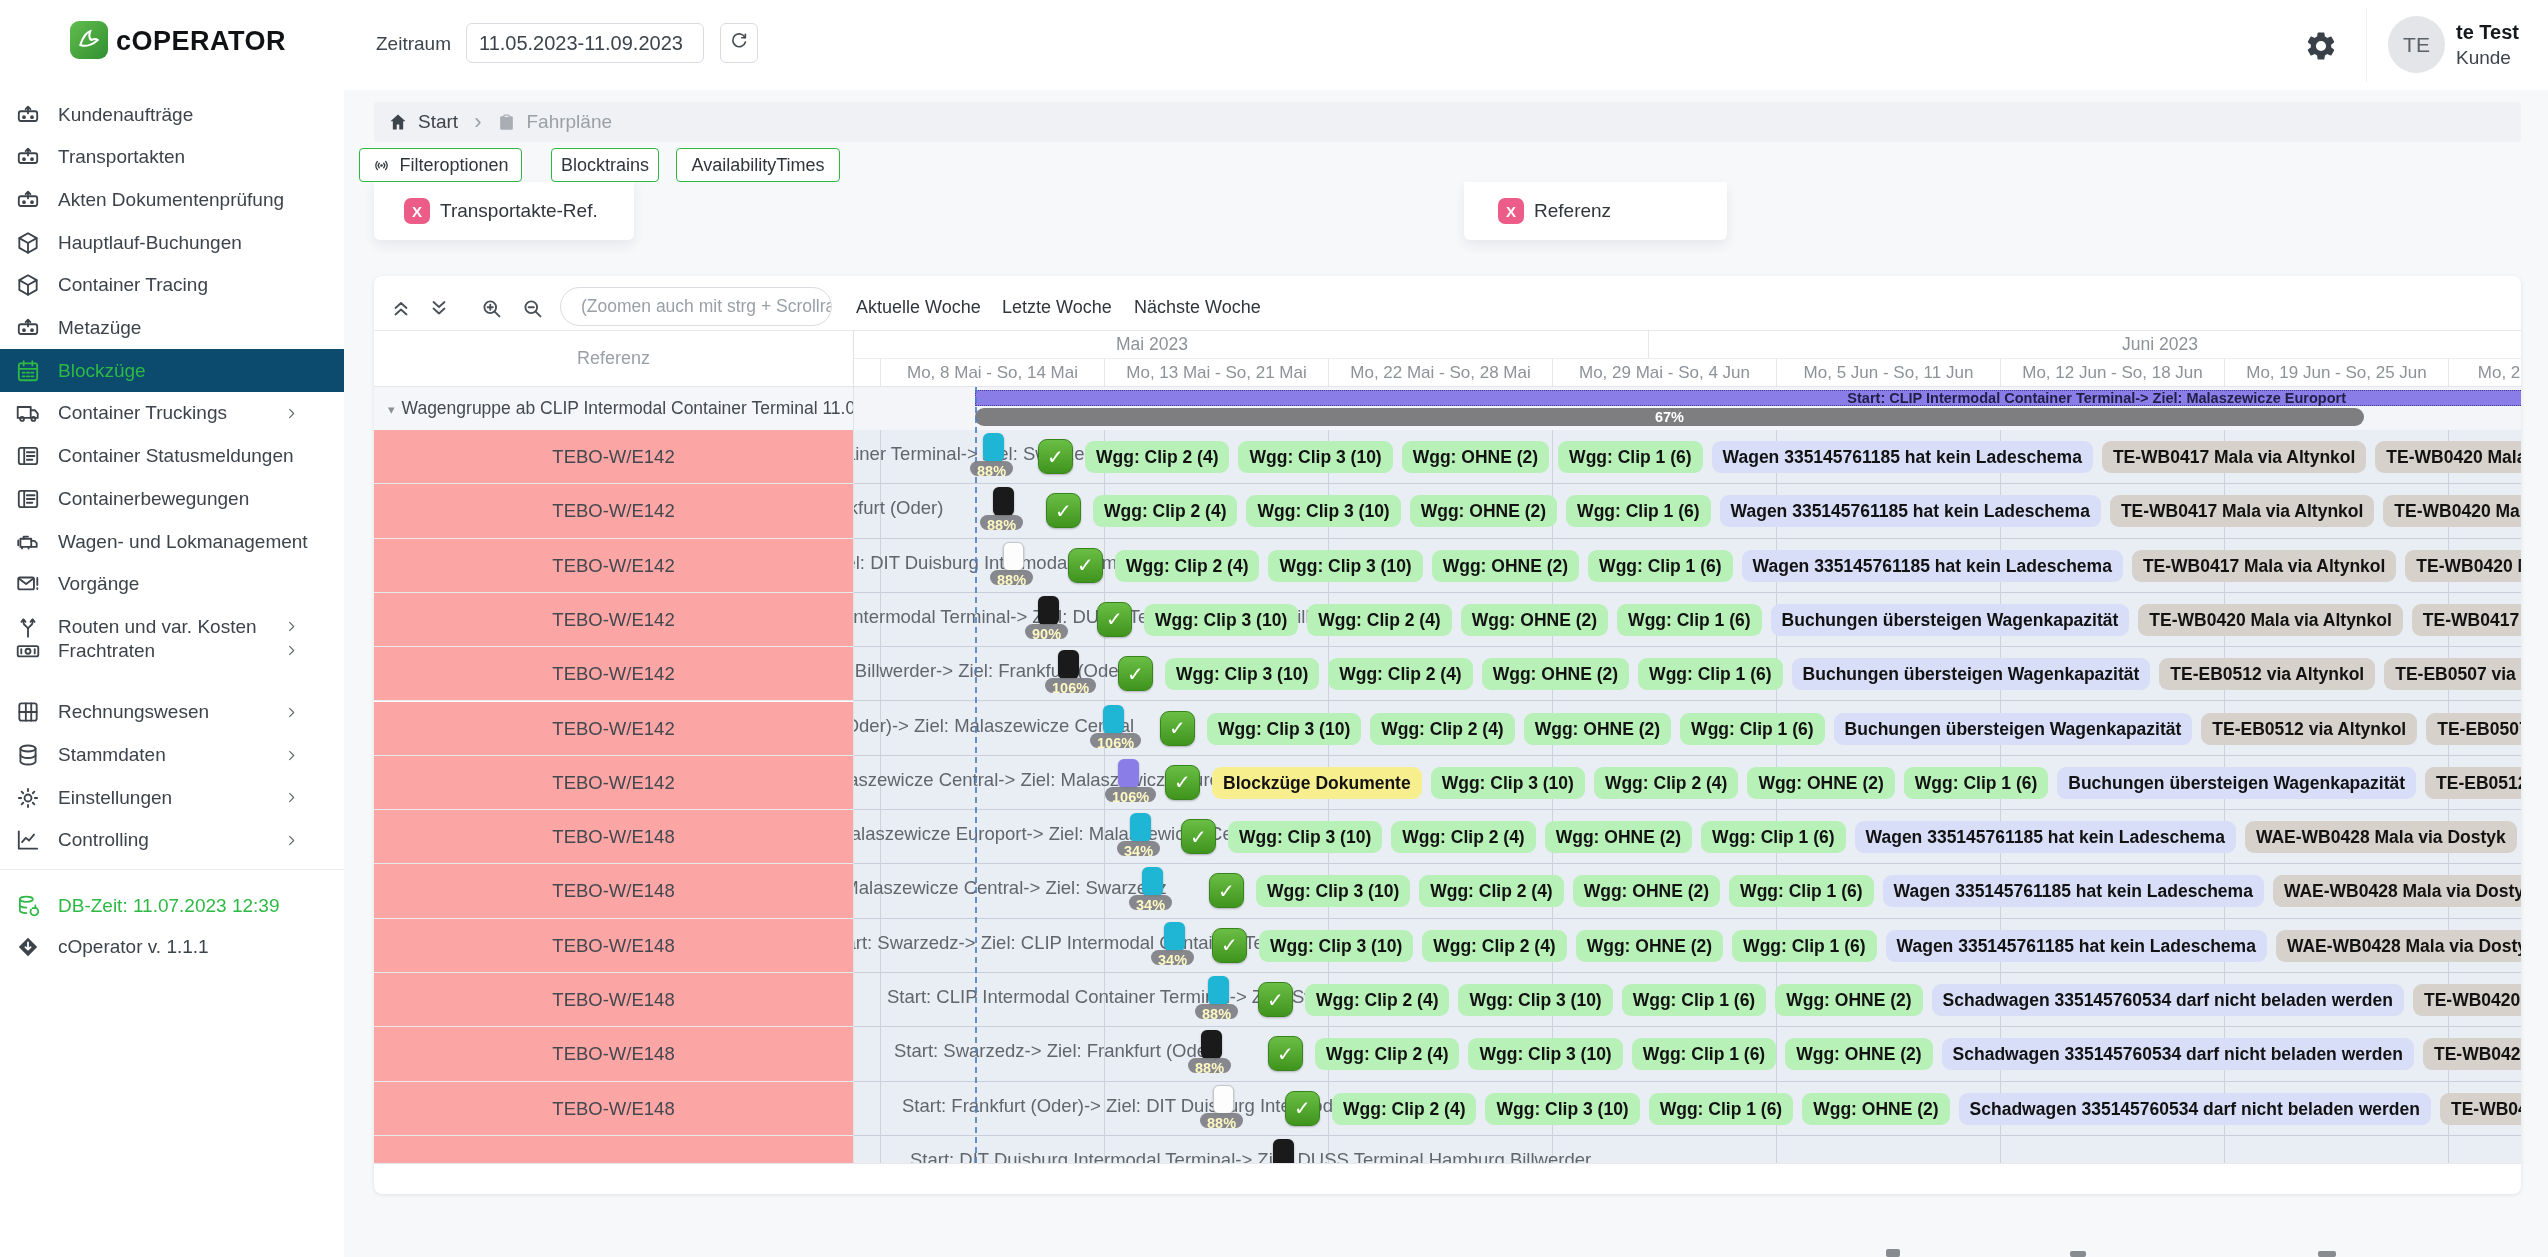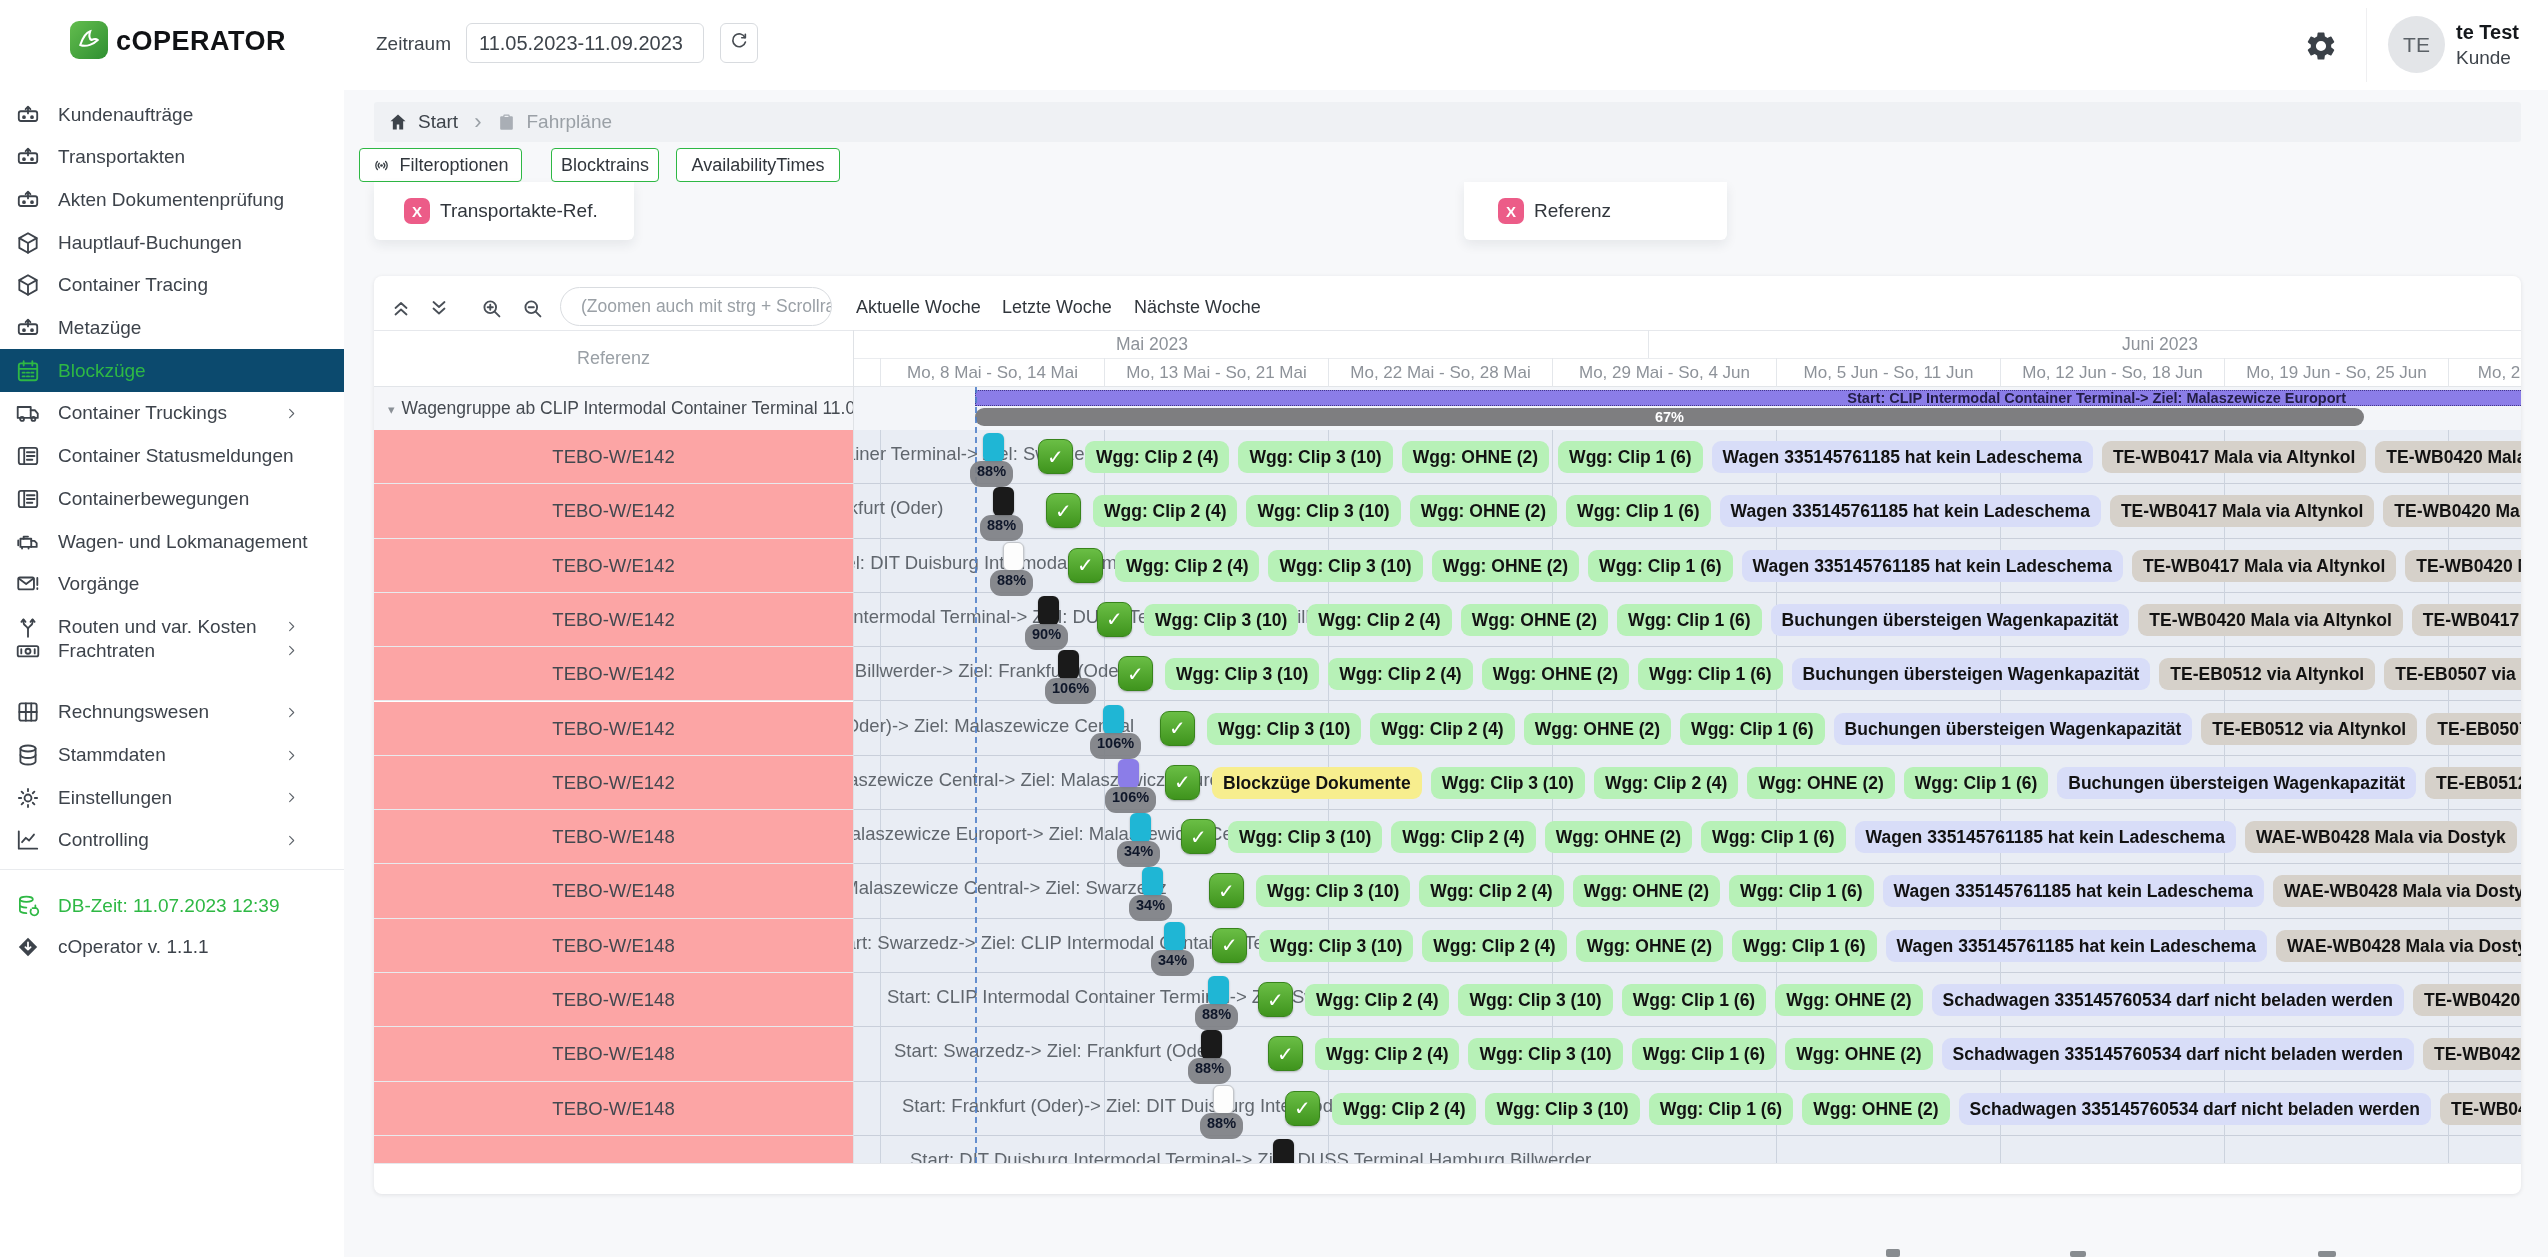--- a/index.html
+++ b/index.html
@@ -104,22 +104,22 @@
   .tl-rows { position:absolute; left:0; top:100px; width:1668px; height:733px; overflow:hidden;
              background-color:var(--c-row_bg,#e9edf4);
              background-image:repeating-linear-gradient(90deg,#ccd3de 0 1px,transparent 1px 224px),
                               repeating-linear-gradient(180deg,transparent 0 53.3px,#c9cfda 53.3px 54.3px);
              background-position:27px 0,0 0; }
   .tl-row { position:absolute; left:0; width:1668px; height:54.3px; }
   .route { position:absolute; top:13px; font-size:18.5px; color:#60666d; white-space:nowrap; z-index:1; }
   .marker { position:absolute; top:3px; width:21px; height:29px; border-radius:6px; z-index:3; box-shadow:0 1px 2px rgba(0,0,0,.3); cursor:pointer; }
   .m-cyan{background:var(--c-marker_cyan,#1fb6d5)} .m-black{background:var(--c-marker_black,#1a1a1a)}
   .m-white{background:#fdfdfd;border:1px solid #c3c6cb} .m-purple{background:var(--c-marker_purple,#8b7de8)}
-  .pbadge { position:absolute; top:31px; height:26px; line-height:21px; border-radius:11px; background:rgba(125,127,131,.92);
-            color:#0f172a; font-size:14.5px; font-weight:bold; padding:0 7px; z-index:3; white-space:nowrap; }
+  .pbadge { position:absolute; top:31px; height:15px; line-height:21px; border-radius:11px; background:rgba(125,127,131,.92);
+            color:#fef9c3; font-size:14.5px; font-weight:bold; padding:0 7px; z-index:3; white-space:nowrap; }
   .check { position:absolute; top:9px; width:35px; height:35px; border-radius:9px; border:1px solid #38841c;
            background:linear-gradient(180deg,#6abe45,#3f941d); color:#fff; display:flex; align-items:center;
            justify-content:center; font-size:20px; font-weight:bold; font-family:"DejaVu Sans",sans-serif; z-index:3;
            box-shadow:0 1px 2px rgba(0,0,0,.25); cursor:pointer; }
   .chips { position:absolute; top:11px; display:flex; gap:9px; z-index:3; }
   .chip { height:32px; line-height:32px; border-radius:9px; padding:0 11px; font-size:17.5px; font-weight:bold;
           color:#121212; white-space:nowrap; cursor:pointer; }
   .c-ok{background:var(--c-chip_ok,#b7f1b7)} .c-warn{background:var(--c-chip_warn,#d8ddf8)}
   .c-ref{background:var(--c-chip_ref,#d6d1ca)} .c-alert{background:var(--c-chip_alert,#f7ee8e)}
   .dash { position:absolute; left:122px; top:57px; height:776px; width:0; border-left:2px dashed var(--c-dash_blue,#4d7ec8); opacity:.85; z-index:2; }

